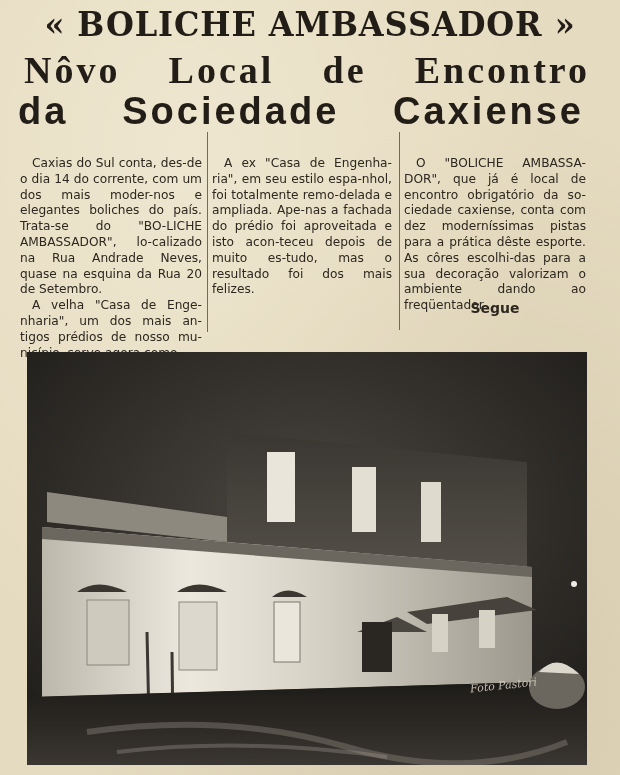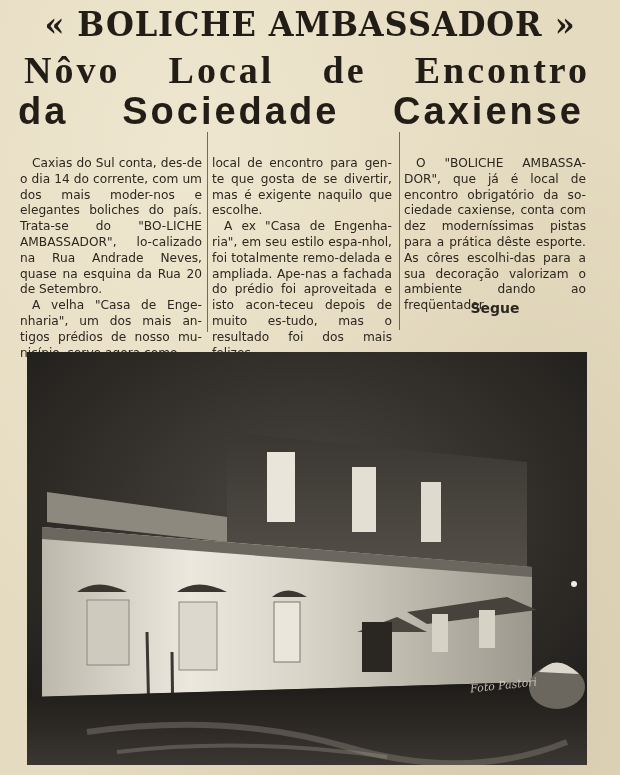--- a/index.html
+++ b/index.html
@@ -131,21 +131,20 @@
   <div class="headline h3">da Sociedade Caxiense</div>
 
   <div class="col col1">
     <p>Caxias do Sul conta, des-de o dia 14 do corrente, com um dos mais moder-nos e elegantes boliches do país. Trata-se do "BO-LICHE AMBASSADOR", lo-calizado na Rua Andrade Neves, quase na esquina da Rua 20 de Setembro.</p>
     <p>A velha "Casa de Enge-nharia", um dos mais an-tigos prédios de nosso mu-nicípio, serve agora como</p>
   </div>
 
   <div class="rule rule1"></div>
 
   <div class="col col2">
-    <p class="noindent">local de encontro para gen-te que gosta de se divertir, mas é exigente naquilo que escolhe.</p>
     <p>A ex "Casa de Engenha-ria", em seu estilo espa-nhol, foi totalmente remo-delada e ampliada. Ape-nas a fachada do prédio foi aproveitada e isto acon-teceu depois de muito es-tudo, mas o resultado foi dos mais felizes.</p>
   </div>
 
   <div class="rule rule2"></div>
 
   <div class="col col3">
     <p>O "BOLICHE AMBASSA-DOR", que já é local de encontro obrigatório da so-ciedade caxiense, conta com dez moderníssimas pistas para a prática dêste esporte. As côres escolhi-das para a sua decoração valorizam o ambiente dando ao freqüentador</p>
   </div>
 
   <div class="segue">Segue</div>

